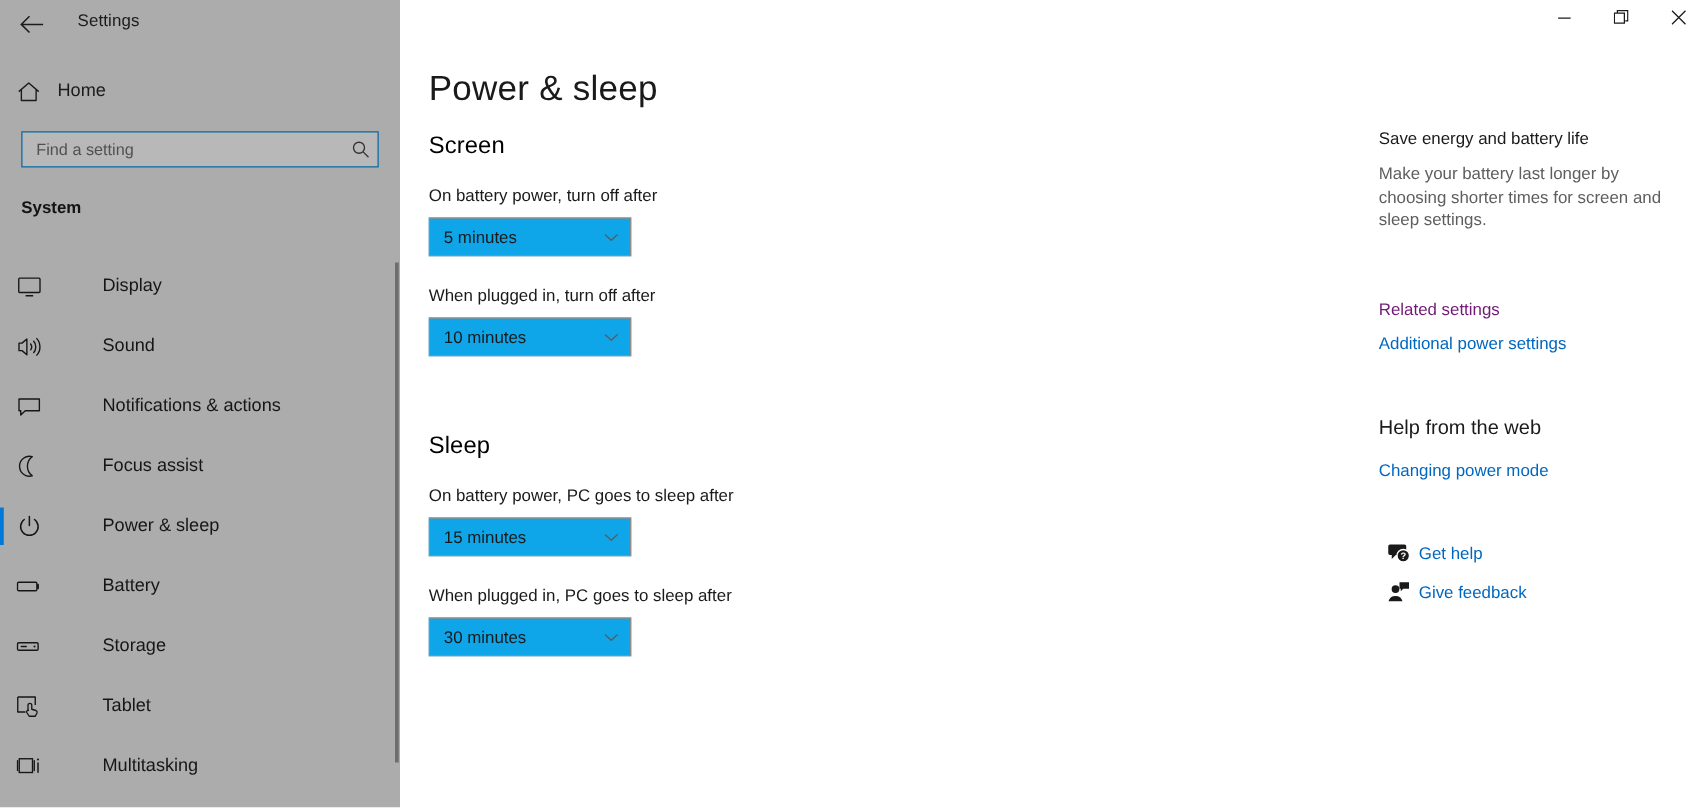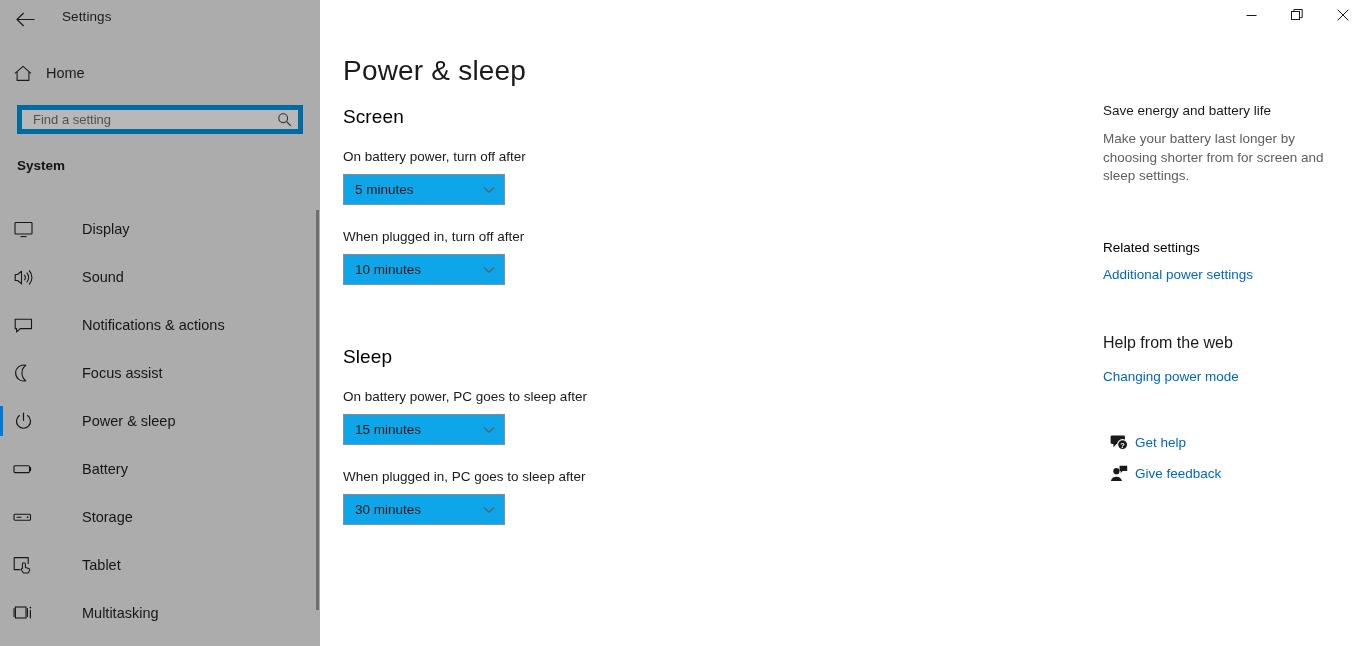--- a/index.html
+++ b/index.html
@@ -40,21 +40,21 @@
     width: 300px; height: 30px;
     display: flex; align-items: center; cursor: pointer;
   }
   .home-row .ico { width: 46px; display:flex; align-items:center; justify-content:center; }
   .home-row .lbl { font-size: 14.5px; color: #1b1b1b; }
 
   .search-wrap {
     position: absolute; left: 17px; top: 105px;
     width: 286px; height: 29px;
     background: #b8b8b8;
-    border: 5px solid #0369a1;
+    border: 1px solid #0369a1;
     display: flex; align-items: center;
     cursor: text;
   }
   .search-input {
     flex: 1;
     border: none; outline: none; background: transparent;
     font-family: "Liberation Sans", sans-serif;
     font-size: 13px; color: #2b2b2b;
     padding: 0 8px 0 11px;
   }
@@ -134,21 +134,21 @@
   .rp-h1 {
     position: absolute; left: 3px; top: 103px;
     font-size: 13.5px; color: #1a1a1a; font-weight: 400;
   }
   .rp-body {
     position: absolute; left: 3px; top: 130px; width: 240px;
     font-size: 13.5px; color: #5e5e5e; line-height: 18.6px;
   }
   .rp-h2 {
     position: absolute; left: 3px; top: 240px;
-    font-size: 13.5px; color: #000000;
+    font-size: 13.5px; color: #701a75;
   }
   .rp-link1 {
     position: absolute; left: 3px; top: 267px;
     font-size: 13.5px; color: #0067c0; text-decoration: none; cursor: pointer;
   }
   .rp-h3 {
     position: absolute; left: 3px; top: 334px;
     font-size: 16px; color: #1a1a1a;
   }
   .rp-link2 {
@@ -393,21 +393,21 @@
                 <path d="M1 1.6 L6 6.2 L11 1.6" stroke="#5c5c5c" stroke-width="1.1" fill="none"></path>
               </svg>
           </span>
         </div>
       </div>
     </div>
   </div>
 
   <div class="rightpane">
     <div class="rp-h1">Save energy and battery life</div>
-    <div class="rp-body">Make your battery last longer by choosing shorter from for screen and sleep settings.</div>
+    <div class="rp-body">Make your battery last longer by choosing shorter times for screen and sleep settings.</div>
 
     <div class="rp-h2">Related settings</div>
     <a class="rp-link1" href="#">Additional power settings</a>
 
     <div class="rp-h3">Help from the web</div>
     <a class="rp-link2" href="#">Changing power mode</a>
 
     <div class="help-row" id="row-get-help">
       <span class="hico">
         <svg width="19" height="17" viewBox="0 0 19 17">

